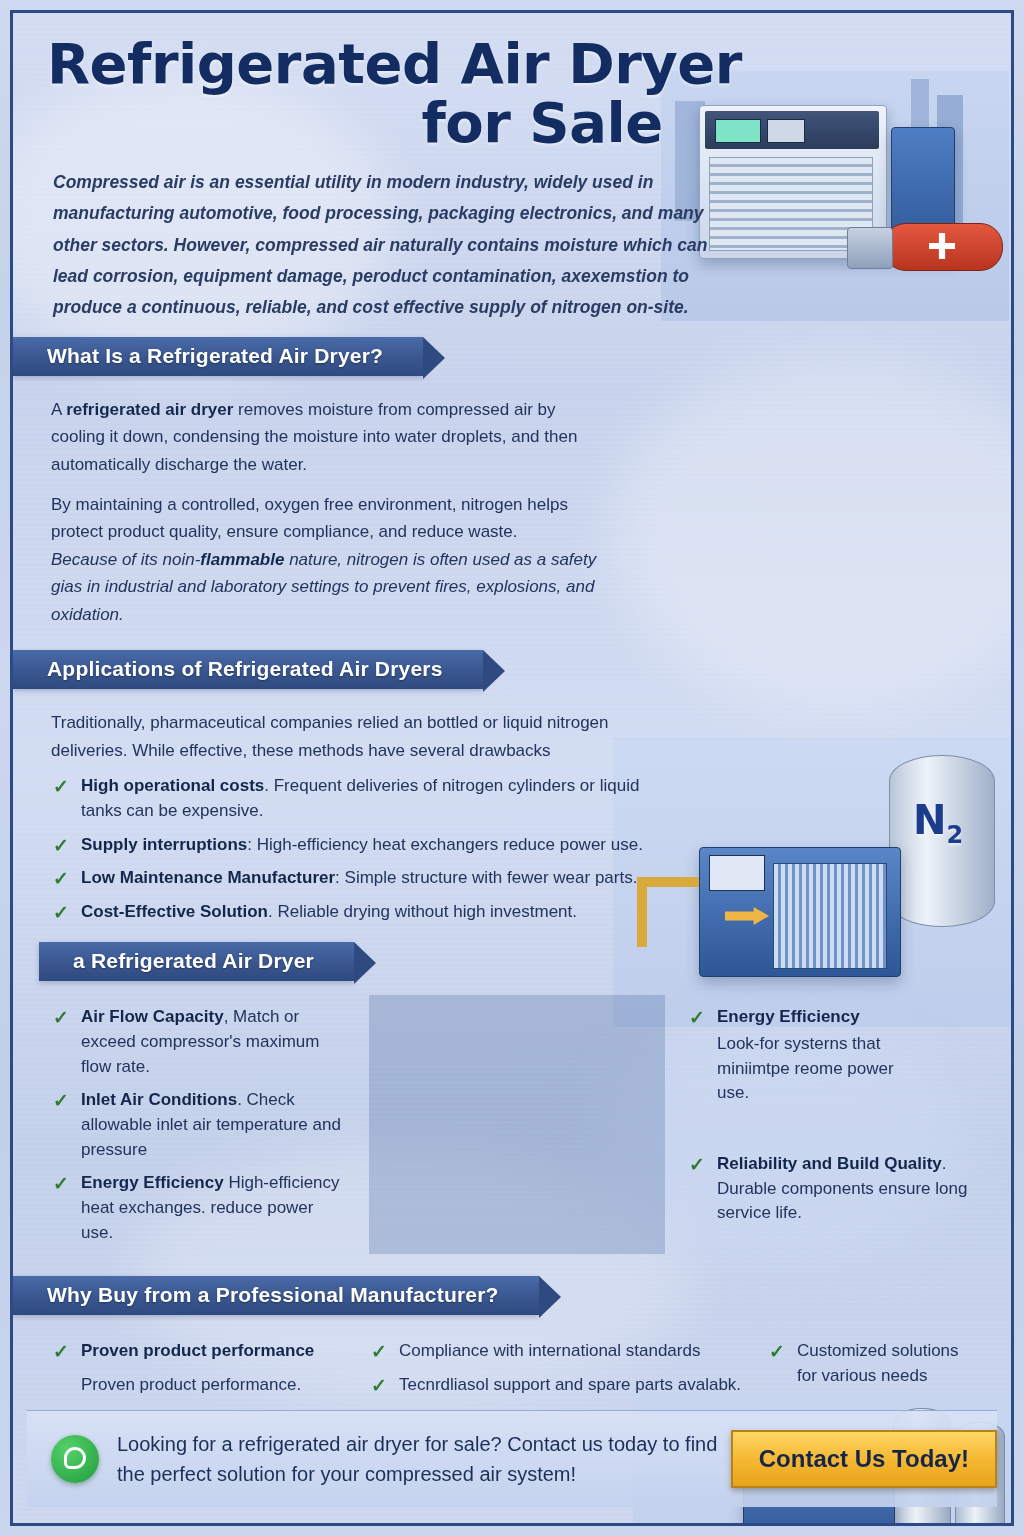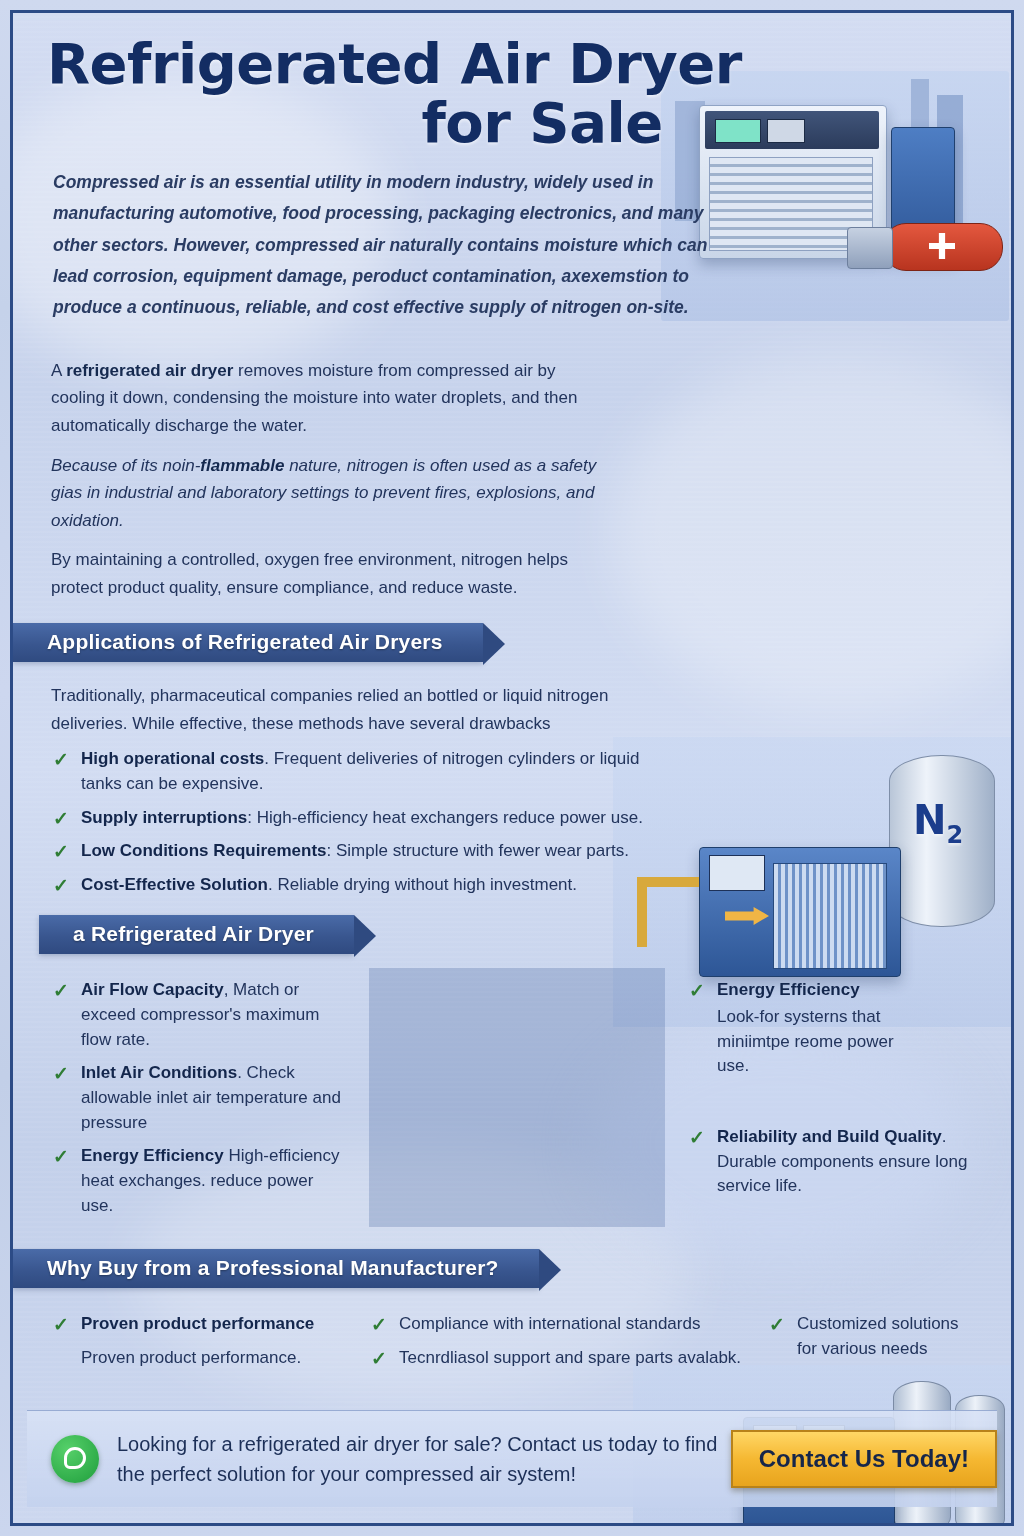--- a/index.html
+++ b/index.html
@@ -195,28 +195,29 @@
       <div style="position:absolute;left:276px;top:18px;width:104px;height:170px;border-radius:52px/26px;background:linear-gradient(90deg,#b9c6d8,#eef3fa 35%,#9fb0c8);border:1px solid #7e8ea8;"></div>
       <div class="label-n2" style="left:300px;top:60px;">N<sub>2</sub></div>
       <div class="machine" style="position:absolute;left:86px;top:110px;width:200px;height:128px;background:linear-gradient(180deg,#5a86c8,#2d5696);border:1px solid #1f3f6c;"></div>
       <div style="position:absolute;left:96px;top:118px;width:54px;height:34px;background:#dfe8f4;border:1px solid #1d3158;"></div>
       <div style="position:absolute;left:160px;top:126px;width:112px;height:104px;background:repeating-linear-gradient(90deg,#cddcf1 0 4px,#6f93c8 4px 7px);border:1px solid #274a7d;"></div>
       <div style="position:absolute;left:112px;top:170px;width:44px;height:18px;background:#f0b545;clip-path:polygon(0 25%,65% 25%,65% 0,100% 50%,65% 100%,65% 75%,0 75%);"></div>
       <div style="position:absolute;left:24px;top:140px;width:62px;height:10px;background:#d8a93c;"></div>
       <div style="position:absolute;left:24px;top:140px;width:10px;height:70px;background:#d8a93c;"></div>
     </div>
 
+    <div class="banner">What Is a Refrigerated Air Dryer?</div>
     <div class="pad" style="width:560px;">
       <p class="body-text" style="margin:6px 0 12px 0;">
         <span>A </span><b>refrigerated air dryer</b><span> removes moisture from compressed air by cooling it down, condensing the moisture into water droplets, and then automatically discharge the water.</span>
       </p>
+      <p class="body-text" style="margin:0;">By maintaining a controlled, oxygen free environment, nitrogen helps protect product quality, ensure compliance, and reduce waste.</p>
       <p class="body-text" style="margin:0 0 12px 0;font-style:italic;">
         <span>Because of its noin-</span><b>flammable</b><span> nature, nitrogen is often used as a safety gias in industrial and laboratory settings to prevent fires, explosions, and oxidation.</span>
       </p>
-      <p class="body-text" style="margin:0;">By maintaining a controlled, oxygen free environment, nitrogen helps protect product quality, ensure compliance, and reduce waste.</p>
     </div>
   </div>
 
   <div class="sec" style="margin-top:22px;">
     <div class="art" style="left:620px;top:742px;width:380px;height:210px;">
       <div style="position:absolute;left:0;top:0;width:380px;height:210px;background:linear-gradient(180deg,rgba(198,214,242,.55),rgba(172,192,230,.4));"></div>
       <div style="position:absolute;left:260px;top:16px;width:56px;height:150px;border-radius:28px/16px;background:linear-gradient(90deg,#aebdd2,#edf2f9 40%,#99aac3);border:1px solid #7b8ba5;"></div>
       <div style="position:absolute;left:322px;top:30px;width:48px;height:136px;border-radius:24px/14px;background:linear-gradient(90deg,#aebdd2,#edf2f9 40%,#99aac3);border:1px solid #7b8ba5;"></div>
 
       <div class="machine" style="position:absolute;left:110px;top:52px;width:150px;height:112px;background:linear-gradient(180deg,#5480c3,#2b5391);border:1px solid #1e3d69;"></div>
@@ -224,21 +225,21 @@
       <div style="position:absolute;left:170px;top:60px;width:40px;height:26px;background:#cfdaea;border:1px solid #1d3158;"></div>
 
     </div>
 
     <div class="banner">Applications of Refrigerated Air Dryers</div>
     <div class="pad" style="width:620px;">
       <p class="body-text" style="margin:6px 0 4px 0;">Traditionally, pharmaceutical companies relied an bottled or liquid nitrogen deliveries. While effective, these methods have several drawbacks</p>
       <ul class="checks">
         <li><span class="tick">✓</span><b>High operational costs</b><span>. Frequent deliveries of nitrogen cylinders or liquid tanks can be expensive.</span></li>
         <li><span class="tick">✓</span><b>Supply interruptions</b><span>: High-efficiency heat exchangers reduce power use.</span></li>
-        <li><span class="tick">✓</span><b>Low Conditions Requirements</b><span>: Simple structure with fewer wear parts.</span></li>
+        <li><span class="tick">✓</span><b>Low Maintenance Manufacturer</b><span>: Simple structure with fewer wear parts.</span></li>
         <li><span class="tick">✓</span><b>Cost-Effective Solution</b><span>. Reliable drying without high investment.</span></li>
       </ul>
     </div>
   </div>
 
   <div class="sec" style="margin-top:18px;">
 
     <div class="banner-row">
       <div class="banner" style="margin-left:26px;">a Refrigerated Air Dryer</div>
     </div>

